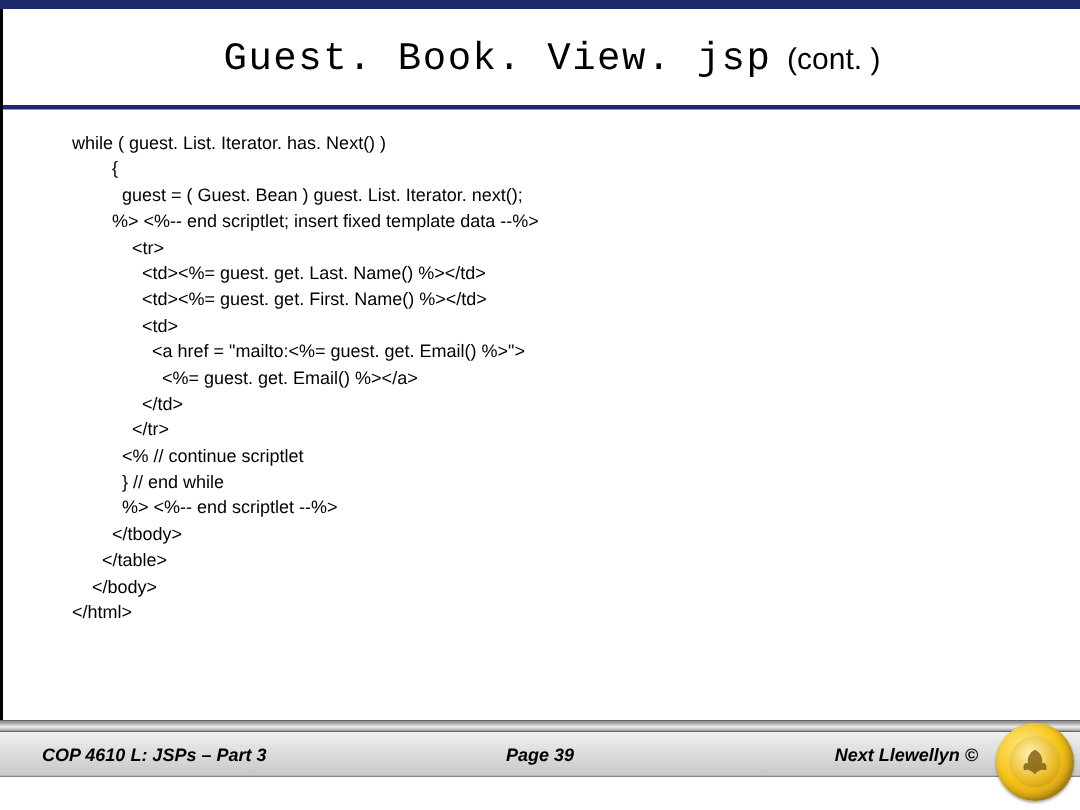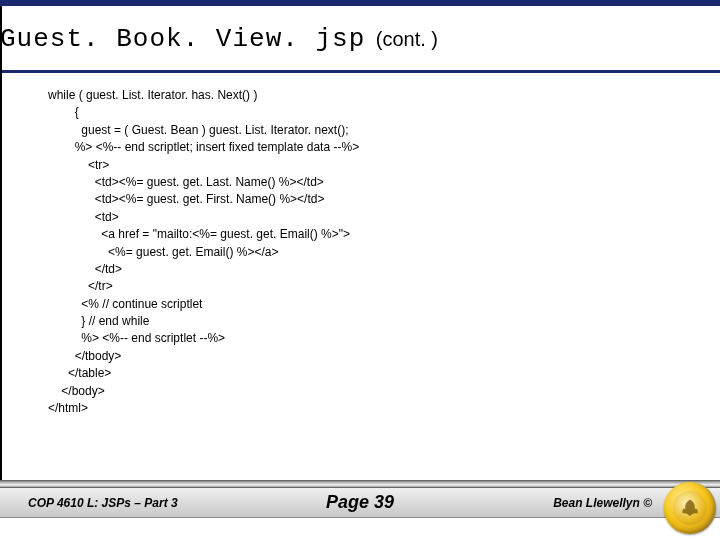--- a/index.html
+++ b/index.html
@@ -9,21 +9,23 @@
     background: #ffffff;
     font-family: Arial, sans-serif;
     position: relative;
     overflow: hidden;
   }
   .top-bar {
     height: 6px;
     background: #1a2a6c;
   }
   .title-area {
+    text-align: center;
     padding: 18px 0 14px 0;
+    margin-left: 16px;
   }
   .title-main {
     font-family: "Courier New", monospace;
     font-size: 26px;
     color: #000;
     letter-spacing: 1px;
   }
   .title-cont {
     font-family: Arial, sans-serif;
     font-size: 20px;
@@ -73,21 +75,21 @@
     left: 28px;
     font-size: 12px;
     font-weight: bold;
     font-style: italic;
     color: #000;
   }
   .footer-center {
     position: absolute;
     left: 50%;
     transform: translateX(-50%);
-    font-size: 18px;
+    font-size: 12px;
     font-weight: bold;
     font-style: italic;
     color: #000;
   }
   .footer-right {
     position: absolute;
     right: 68px;
     font-size: 12px;
     font-weight: bold;
     font-style: italic;
@@ -159,21 +161,21 @@
         &lt;/tbody&gt;
       &lt;/table&gt;
     &lt;/body&gt;
 &lt;/html&gt;</div>
 
 <div class="footer">
   <div class="footer-bar-top"></div>
   <div class="footer-bar-main">
     <span class="footer-left">COP 4610 L: JSPs – Part 3</span>
     <span class="footer-center">Page 39</span>
-    <span class="footer-right">Bean Llewellyn ©</span>
+    <span class="footer-right">Next Llewellyn ©</span>
   </div>
   <div class="footer-bar-bottom"></div>
   <div class="logo">
     <div class="logo-circle">
       <div class="logo-inner">
         <svg class="logo-leaf" viewBox="0 0 24 24">
           <path d="M12 3 C8 5 6 9 7 13 C4 12 3 15 4 18 C7 17 9 18 12 21 C14 18 17 17 20 18 C21 15 20 12 17 13 C18 9 16 5 12 3 Z" fill="#7a5a0a" opacity="0.8"></path>
         </svg>
       </div>
     </div>

